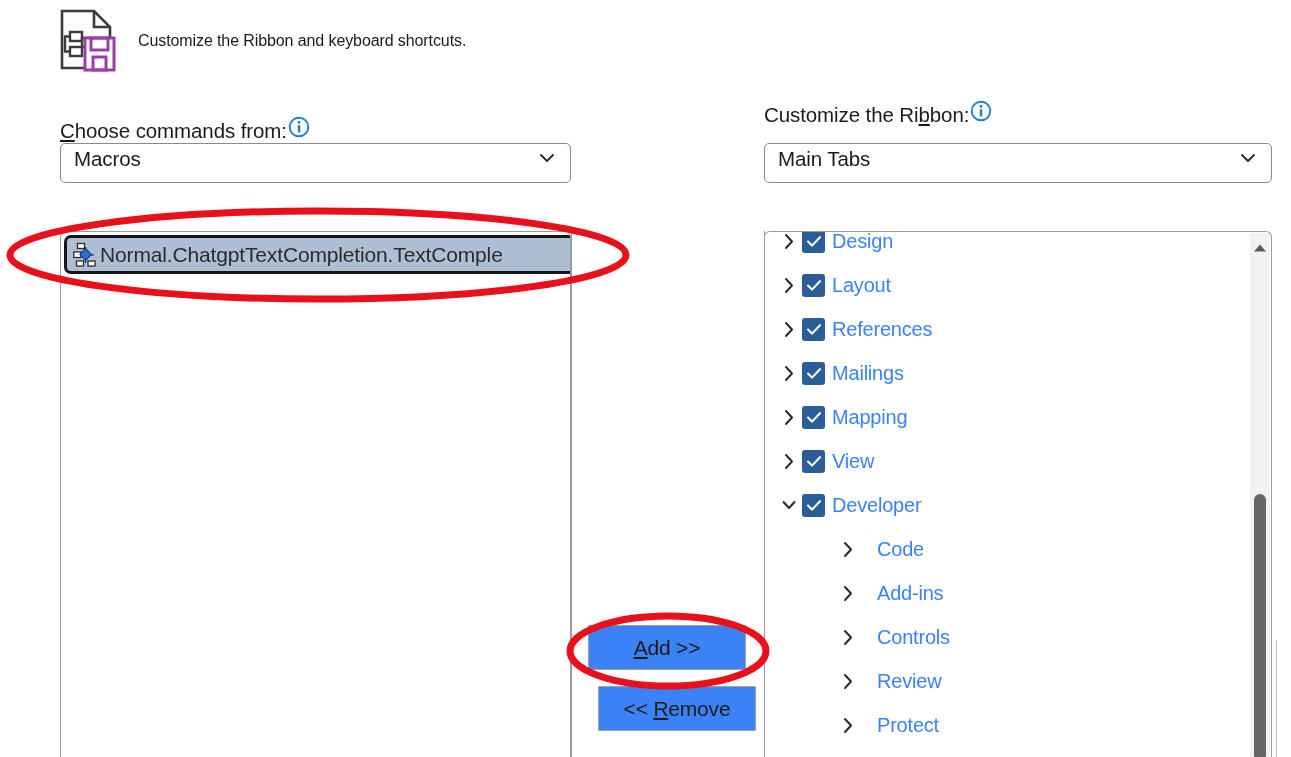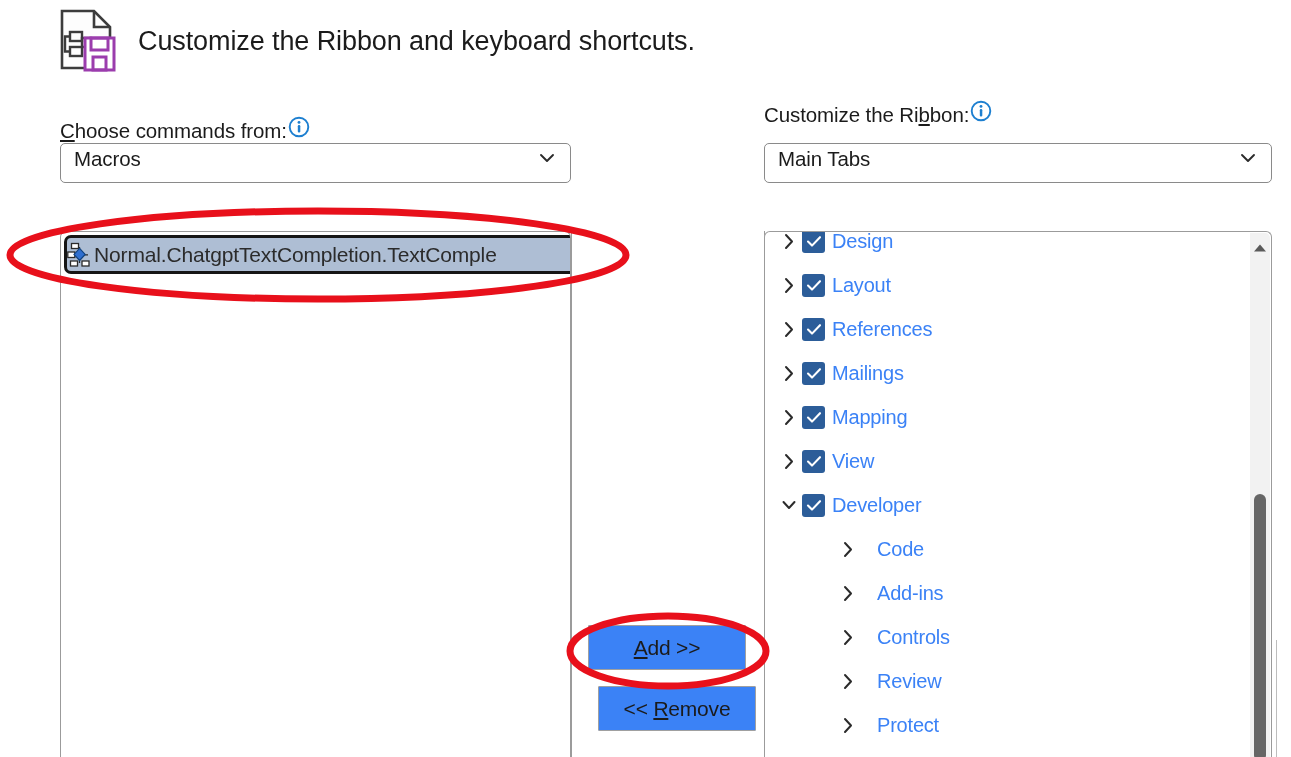--- a/index.html
+++ b/index.html
@@ -26,21 +26,21 @@
     align-items: center;
     gap: 20px;
   }
   .header-icon {
     width: 60px;
     height: 66px;
     position: relative;
     flex: none;
   }
   .header-title {
-    font-size: 27px;
+    font-size: 16px;
     color: #1b1b1b;
     letter-spacing: -0.1px;
     white-space: nowrap;
   }
 
   
   .field-label {
     position: absolute;
     font-size: 20.5px;
     color: #1b1b1b;
@@ -113,21 +113,21 @@
     left: 3px;
     top: 3px;
     width: 566px;
     height: 39px;
     box-sizing: border-box;
     background: #aebed4;
     border: 3px solid #161616;
     border-radius: 7px;
     display: flex;
     align-items: center;
-    padding-left: 0;
+    padding-left: 6px;
     overflow: hidden;
   }
   .macro-icon { flex: none; width: 26px; height: 26px; }
   .macro-label {
     font-size: 21px;
     color: #2b2b2b;
     white-space: nowrap;
     margin-left: 1px;
     letter-spacing: -0.15px;
   }

